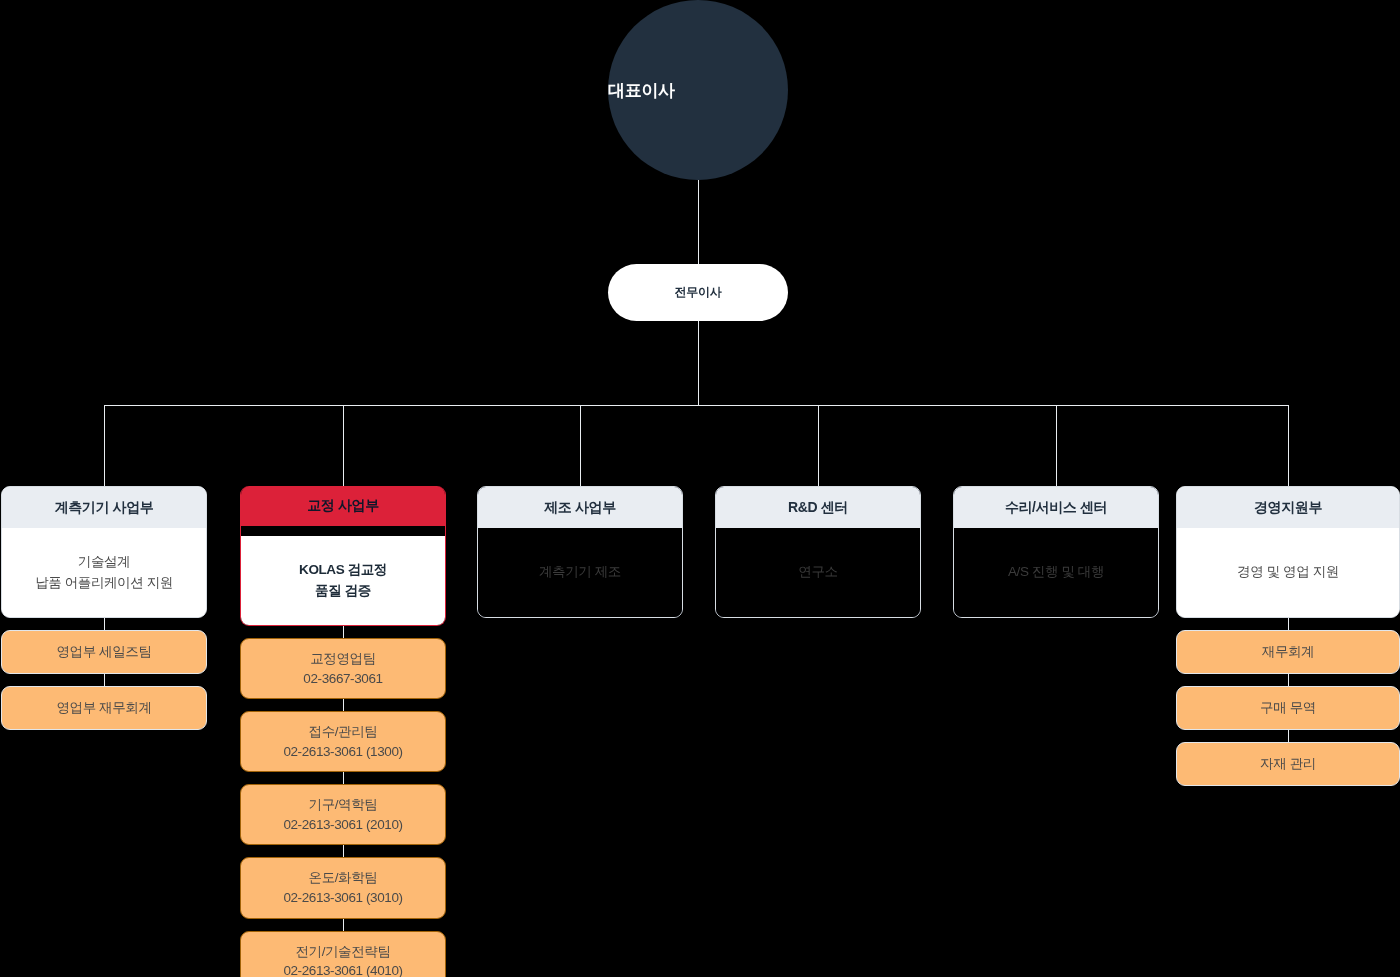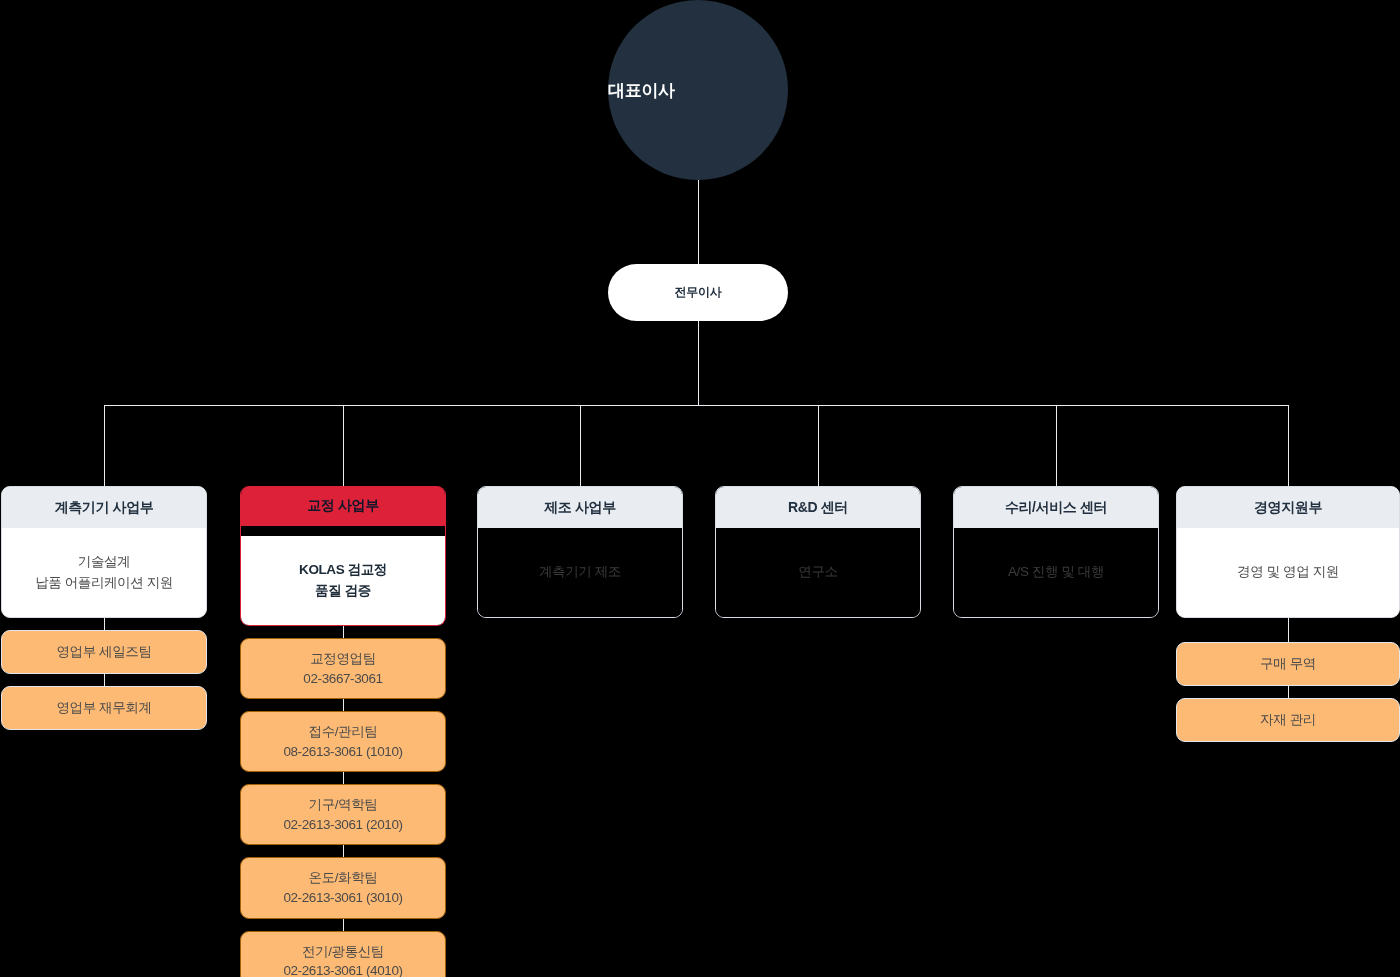--- a/index.html
+++ b/index.html
@@ -203,35 +203,35 @@
     </div>
     <div class="sub-wrap">
       <div class="sub-connector"></div>
       <div class="sub-card accent">
         <span>교정영업팀</span>
         <span class="ln2">02-3667-3061</span>
       </div>
       <div class="sub-connector"></div>
       <div class="sub-card accent">
         <span>접수/관리팀</span>
-        <span class="ln2">08-2613-3061 (1010)</span>
+        <span class="ln2">02-2613-3061 (1300)</span>
       </div>
       <div class="sub-connector"></div>
       <div class="sub-card accent">
         <span>기구/역학팀</span>
         <span class="ln2">02-2613-3061  (2010)</span>
       </div>
       <div class="sub-connector"></div>
       <div class="sub-card accent">
         <span>온도/화학팀</span>
         <span class="ln2">02-2613-3061 (3010)</span>
       </div>
       <div class="sub-connector"></div>
       <div class="sub-card accent">
-        <span>전기/광통신팀</span>
+        <span>전기/기술전략팀</span>
         <span class="ln2">02-2613-3061 (4010)</span>
       </div>
     </div>
   </div>
 
   <div class="dept-col" style="left:477px;">
     <div class="dept-card outline dark-body">
       <div class="dept-head">제조 사업부</div>
       <div class="dept-body">계측기기 제조</div>
     </div>
@@ -251,20 +251,23 @@
     </div>
   </div>
 
   <div class="dept-col" style="left:1176px; width:224px;">
     <div class="dept-card outline white-body">
       <div class="dept-head">경영지원부</div>
       <div class="dept-body">경영 및 영업 지원</div>
     </div>
     <div class="sub-wrap">
       <div class="sub-connector"></div>
+      <div class="sub-card">
+        <span>재무회계</span>
+      </div>
       <div class="sub-connector"></div>
       <div class="sub-card">
         <span>구매 무역</span>
       </div>
       <div class="sub-connector"></div>
       <div class="sub-card">
         <span>자재 관리</span>
       </div>
     </div>
   </div>

